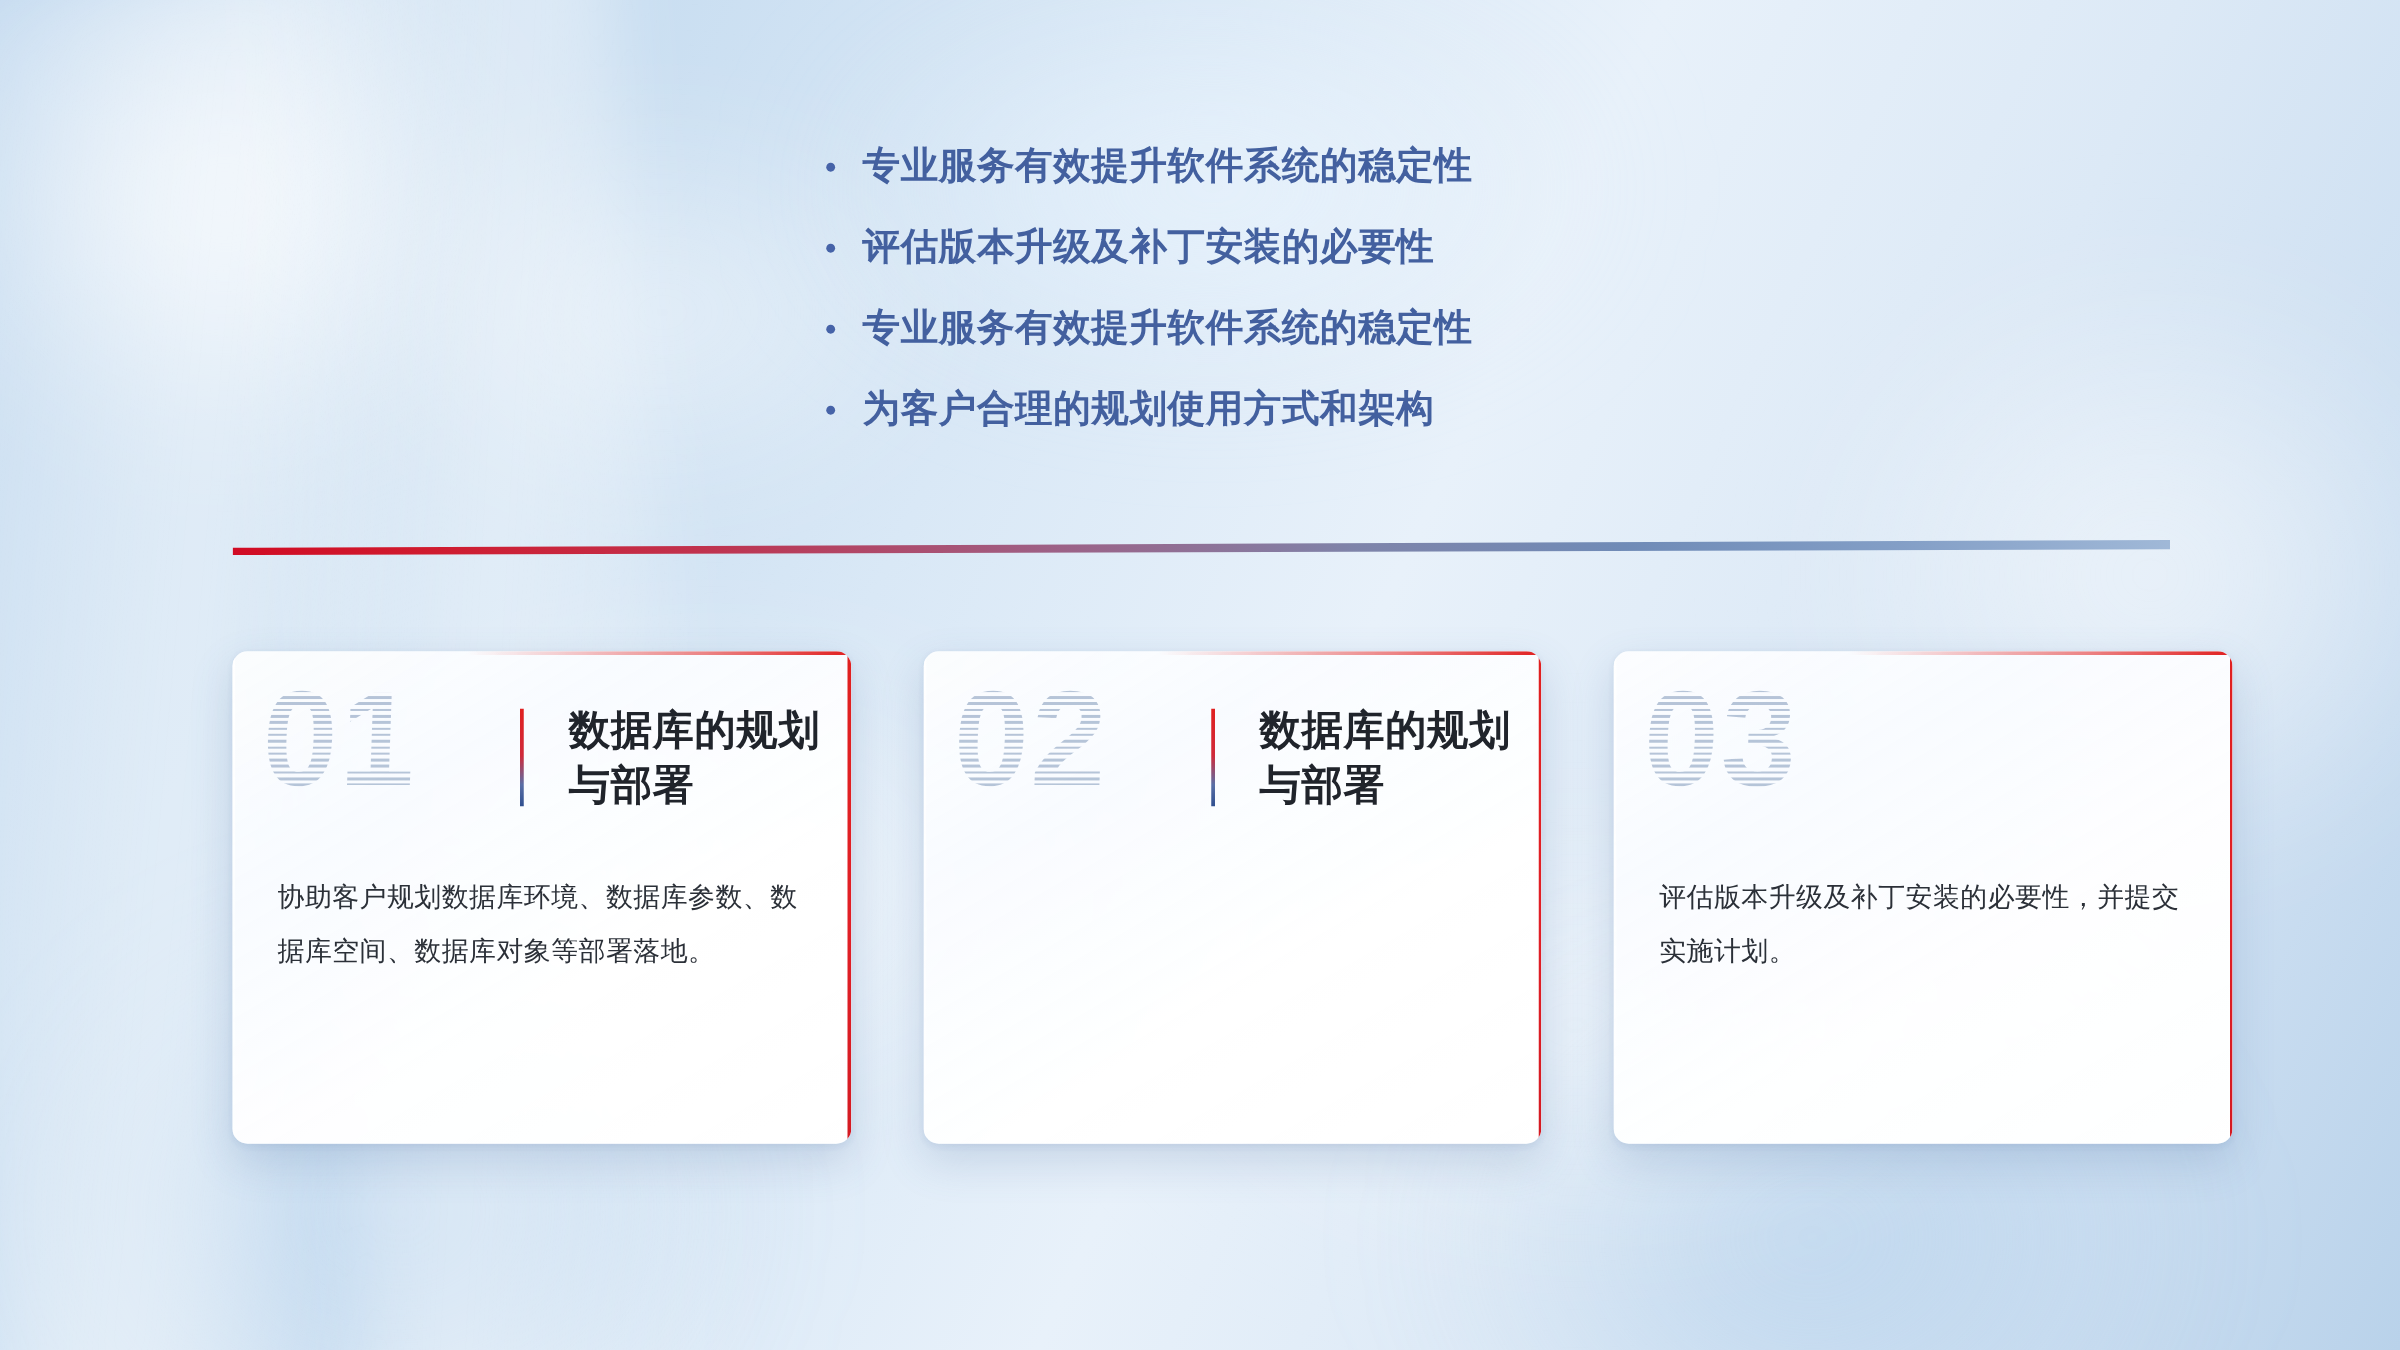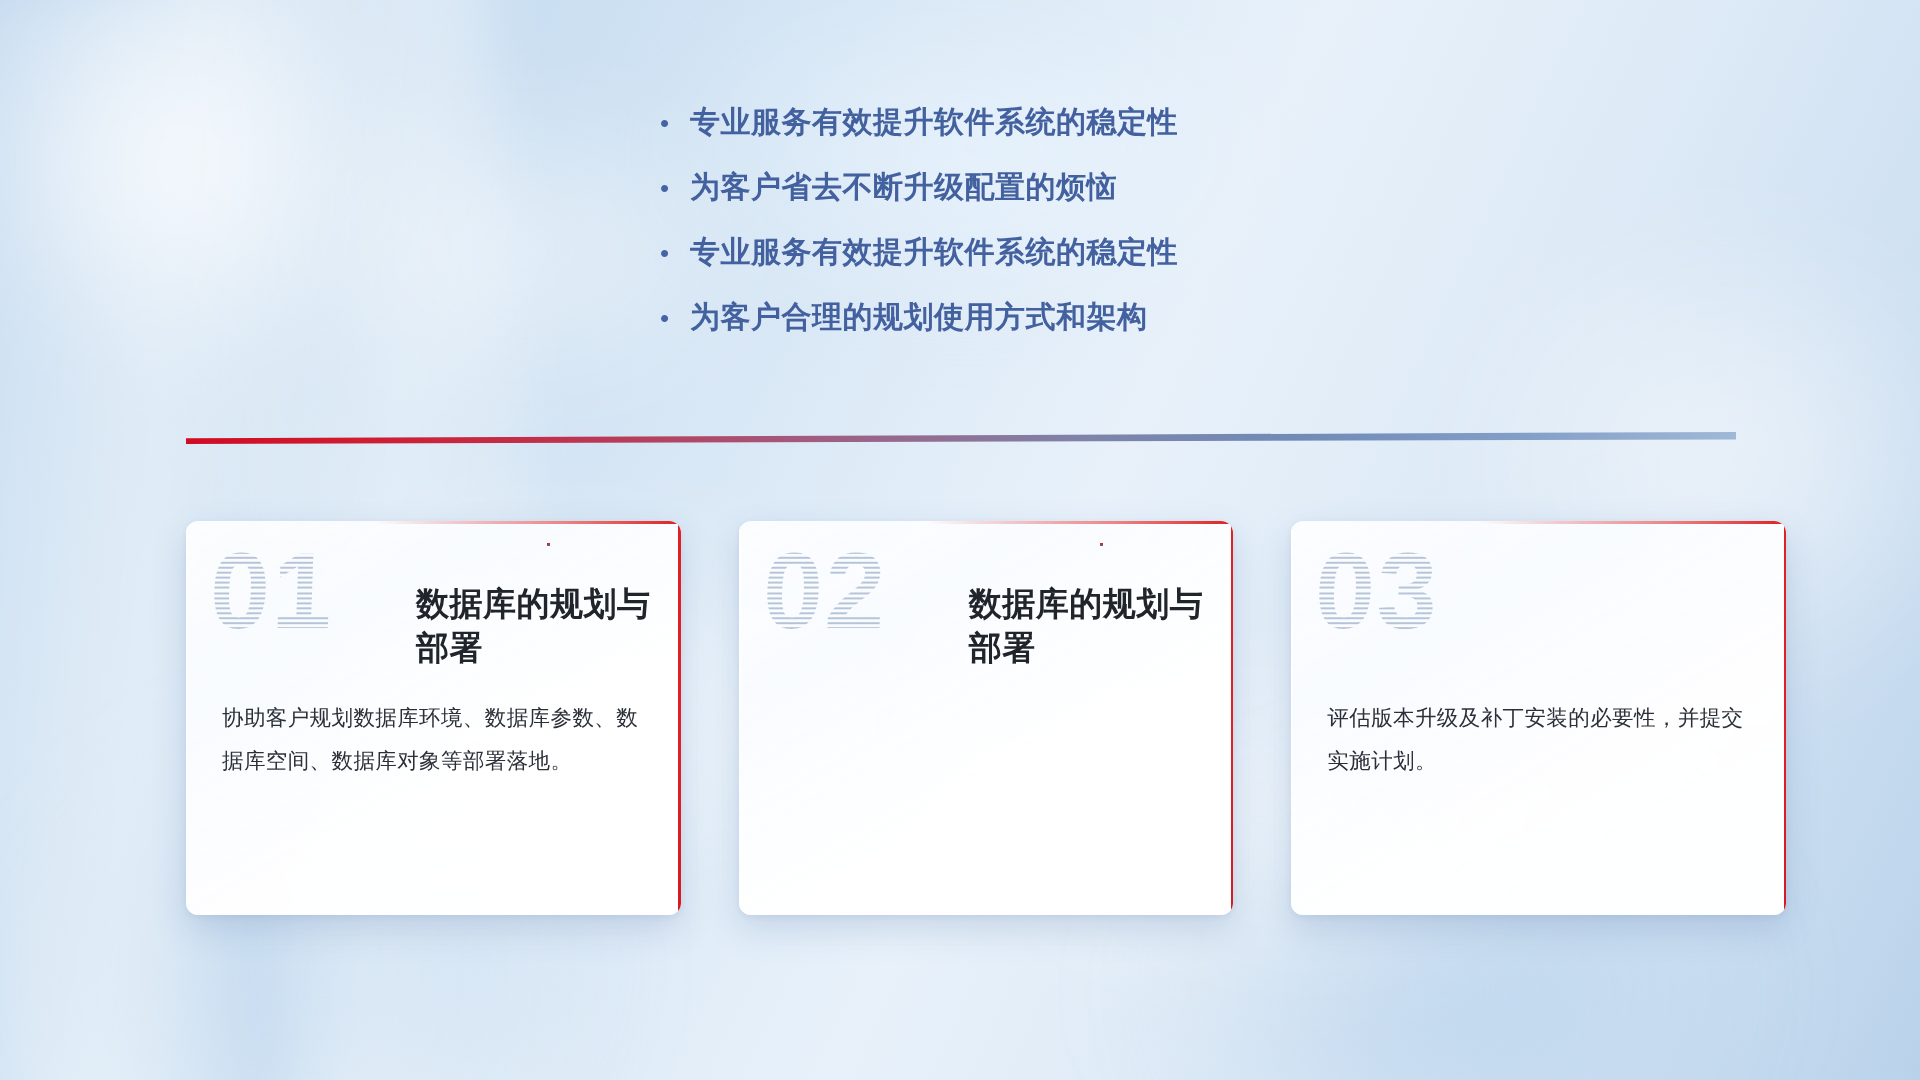--- a/index.html
+++ b/index.html
@@ -58,20 +58,21 @@
   .bullet-dot {
     width:30px; flex:0 0 30px;
     color:#4663a8; font-size:26px; line-height:1;
     text-align:left;
   }
   .bullet-text {
     font-size:30px; font-weight:700; letter-spacing:.5px;
     color:#43609f;
     line-height:1;
     white-space:nowrap;
+    margin-top:11px;
   }
 
   
   #divider {
     position:absolute; z-index:3;
     left:186px; top:432px; width:1550px; height:12px;
   }
   #divider .d-shape {
     position:absolute; inset:0;
     clip-path: polygon(0% 52%, 100% 0%, 100% 62%, 0% 100%);
@@ -135,21 +136,21 @@
     opacity:.62;
     user-select:none;
     transform:skewX(-2deg);
   }
   .watermark::after {
     content:""; position:absolute; inset:0;
   }
   .head-right {
     position:relative; z-index:2;
     margin-left:196px;
-    display:flex; align-items:center; gap:36px;flex-direction:column;
+    display:flex; align-items:center; gap:36px;
   }
   .tick {
     width:3px; height:78px; flex:0 0 3px;
     background:linear-gradient(180deg, #e02020 0%, #d02a3a 48%, #5a6fa6 78%, #2f4f8f 100%);
   }
   .card-title {
     font-size:33px; font-weight:700; line-height:1.33;
     color:#20242b; letter-spacing:.5px;
     max-width:270px;
   }
@@ -182,21 +183,21 @@
 
 <div id="bullets">
 
   <div class="bullet-row">
     <span class="bullet-dot">•</span>
     <span class="bullet-text">专业服务有效提升软件系统的稳定性</span>
   </div>
 
   <div class="bullet-row">
     <span class="bullet-dot">•</span>
-    <span class="bullet-text">为客户省去不断升级配置的烦恼</span>
+    <span class="bullet-text">评估版本升级及补丁安装的必要性</span>
   </div>
 
   <div class="bullet-row">
     <span class="bullet-dot">•</span>
     <span class="bullet-text">专业服务有效提升软件系统的稳定性</span>
   </div>
 
   <div class="bullet-row">
     <span class="bullet-dot">•</span>
     <span class="bullet-text">为客户合理的规划使用方式和架构</span>

